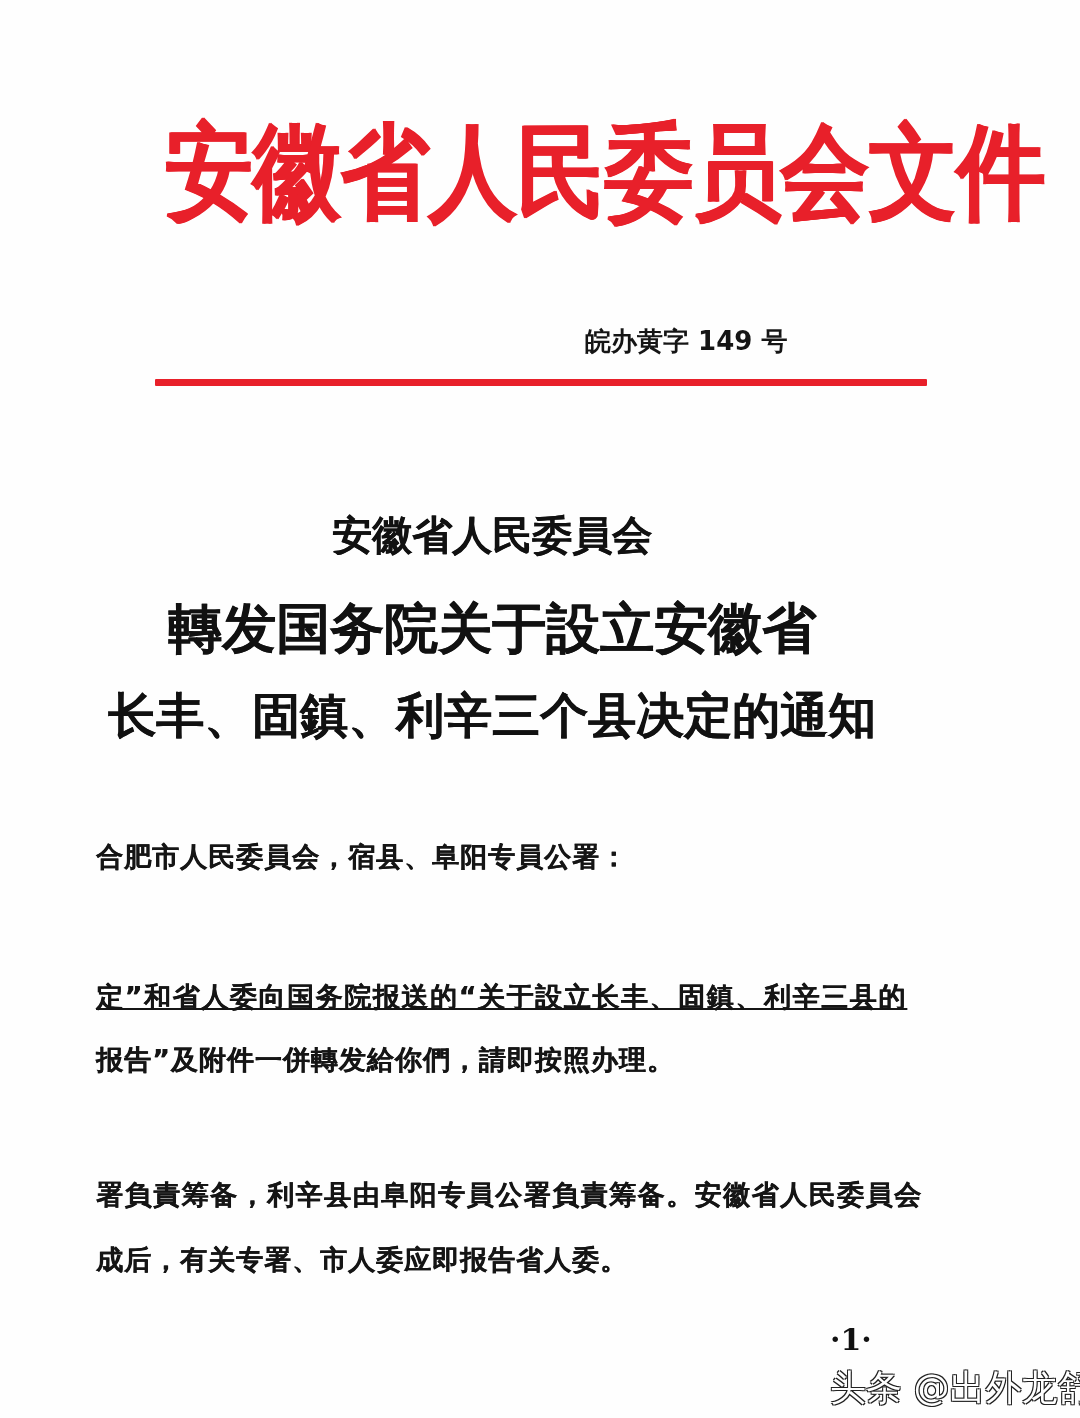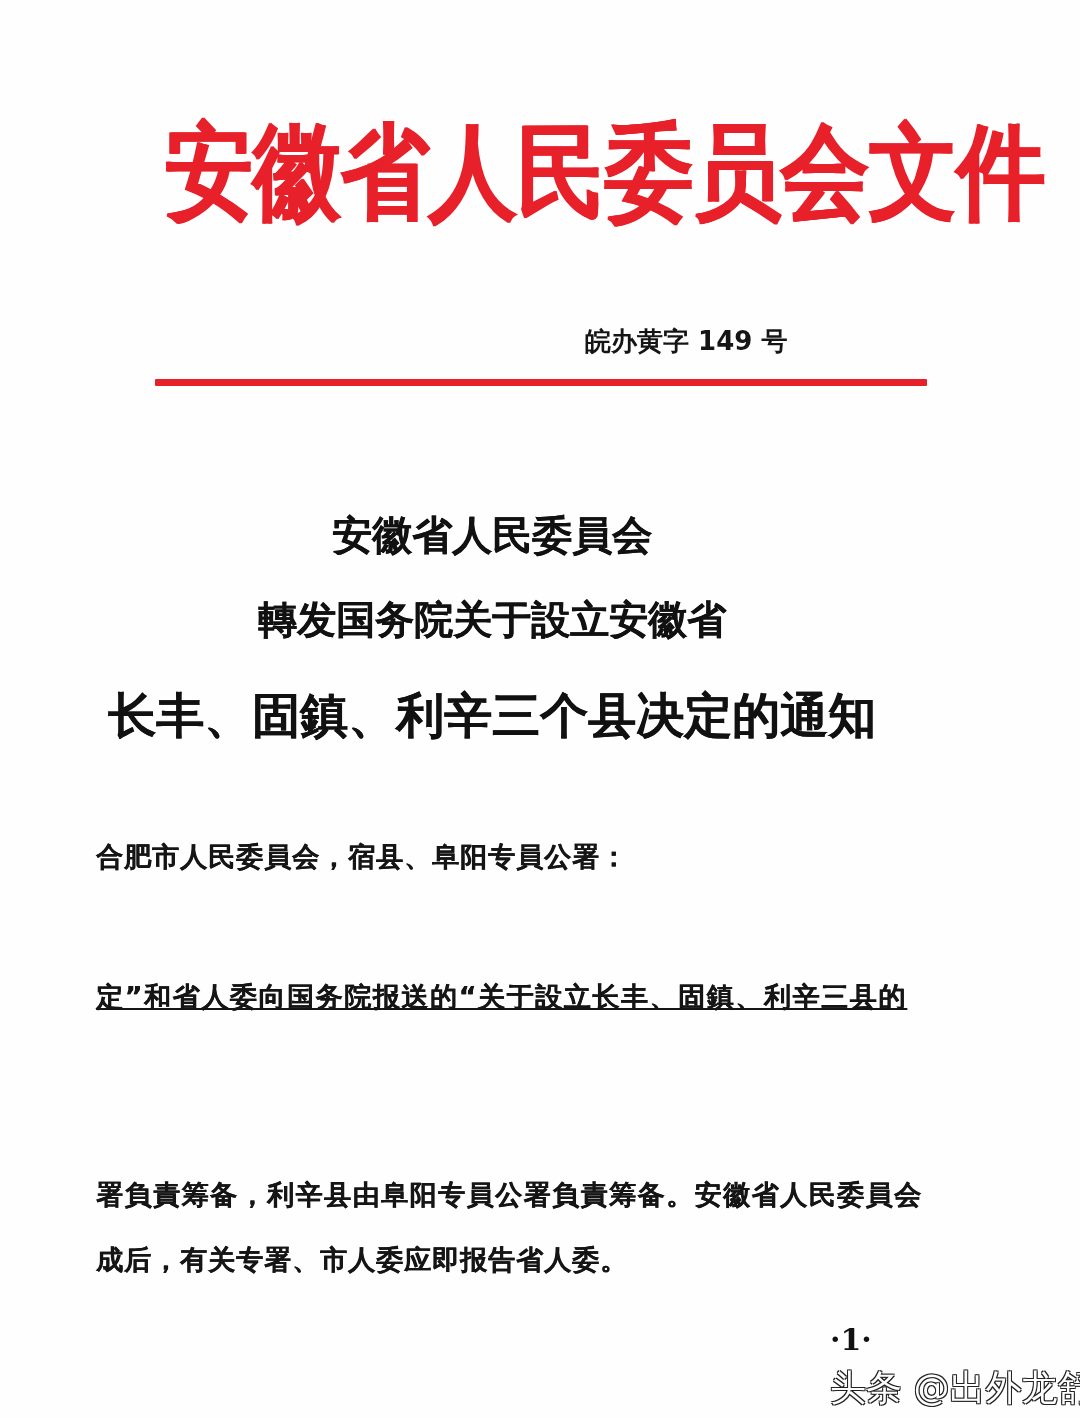--- a/index.html
+++ b/index.html
@@ -60,21 +60,21 @@
       position: absolute;
       left: 0;
       width: 984px;
       text-align: center;
       font-weight: bold;
       color: #111111;
       white-space: nowrap;
       text-shadow: 0.6px 0 0 #111;
     }
     .subject.l1 { top: 508px; font-size: 40px; }
-    .subject.l2 { top: 593px; font-size: 39px; }
+    .subject.l2 { top: 593px; font-size: 54px; }
     .subject.l3 { top: 684px; font-size: 48px; }
     .body-line {
       position: absolute;
       font-size: 27px;
       font-weight: bold;
       color: #151515;
       white-space: nowrap;
       letter-spacing: 1px;
       text-shadow: 0.4px 0 0 #151515;
       margin-top: 29px;
@@ -119,20 +119,21 @@
 
   <div class="red-rule"></div>
 
   <div class="subject l1">安徽省人民委員会</div>
   <div class="subject l2">轉发国务院关于設立安徽省</div>
   <div class="subject l3">长丰、固鎮、利辛三个县决定的通知</div>
 
   <div class="body-line addressee">合肥市人民委員会，宿县、阜阳专員公署：</div>
 
   <div class="body-line p1-l2">定”和省人委向国务院报送的“关于設立长丰、固鎮、利辛三县的</div>
+  <div class="body-line p1-l3">报告”及附件一併轉发給你們，請即按照办理。</div>
 
   <div class="body-line p2-l2">署負責筹备，利辛县由阜阳专員公署負責筹备。安徽省人民委員会</div>
   <div class="body-line p2-l3">成后，有关专署、市人委应即报告省人委。</div>
 
   <div class="page-number">·1·</div>
 
   <div class="watermark">头条 @出外龙舒人</div>
 
 </div>
 

